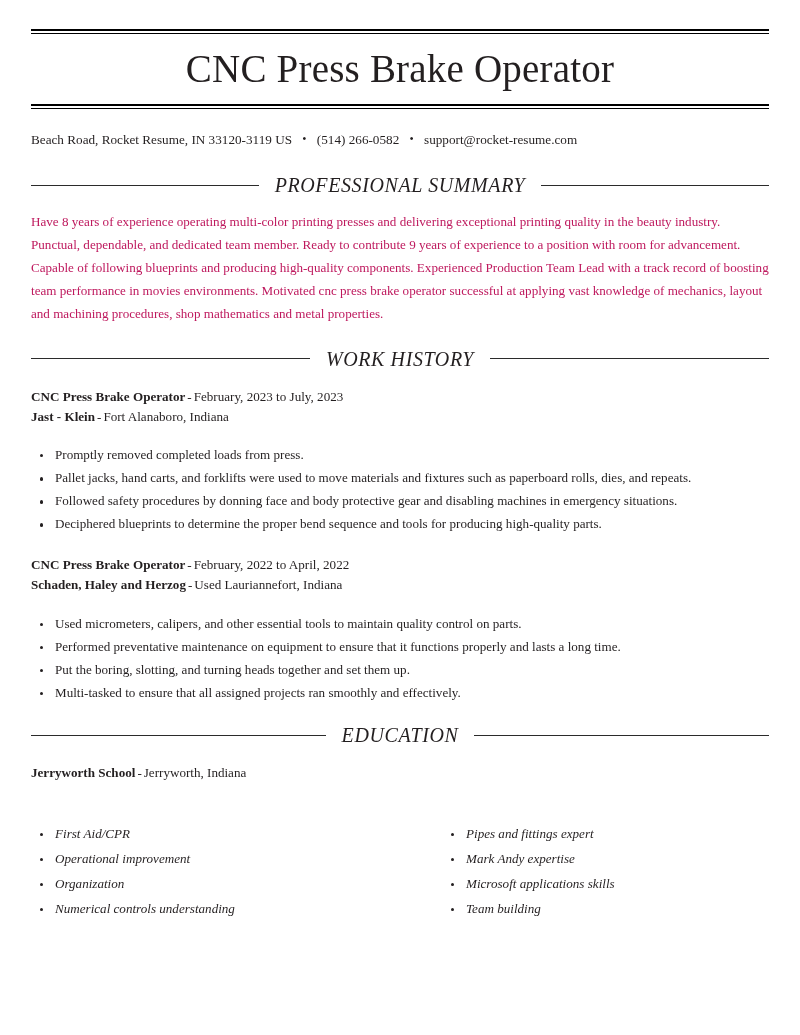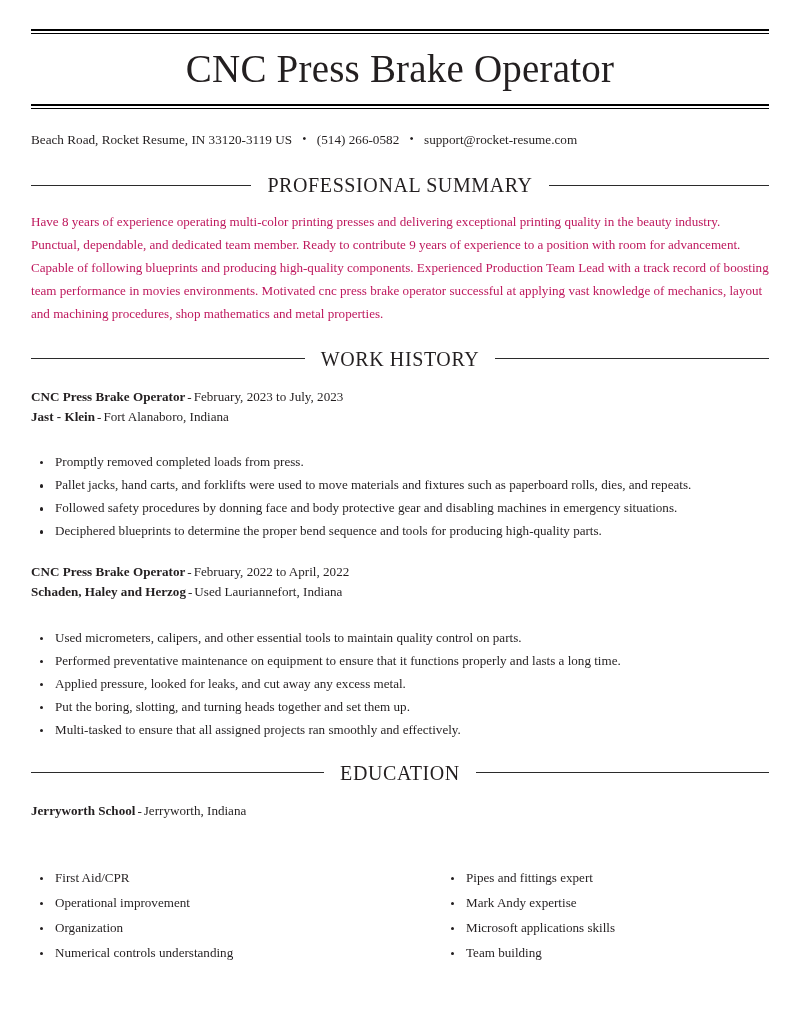--- a/index.html
+++ b/index.html
@@ -92,20 +92,21 @@
   .section-head .line.left  { margin-right: 16px; }
   .section-head .line.right { margin-left: 16px; }
   .section-title {
     flex: 0 0 auto;
     font-size: 20px;
     font-weight: 400;
     letter-spacing: 0.6px;
     color: #231f20;
     white-space: nowrap;
     line-height: 1.1;
+    font-style: italic;
   }
 
   
   .summary-text {
     font-size: 13.1px;
     line-height: 1.75;
     text-align: left;
     color: #be185d;
     margin-top: 15px;
   }
@@ -119,21 +120,21 @@
     line-height: 1.55;
     color: #231f20;
   }
   .job-line .strong {
     font-weight: 700;
   }
   .dash { padding: 0 2px; }
 
   ul.bullets {
     list-style: none;
-    margin: 26px 0 0 0;
+    margin: 19px 0 0 0;
     padding: 0;
   }
   ul.bullets li {
     position: relative;
     padding-left: 24px;
     font-size: 13.1px;
     line-height: 1.42;
     margin-bottom: 4.5px;
     color: #231f20;
   }
@@ -145,20 +146,21 @@
     width: 3.2px;
     height: 3.2px;
     border-radius: 50%;
     background: #231f20;
   }
 
   
   .skills-wrap {
     display: flex;
     margin-top: 12px;
+    font-style: italic;
   }
   .skills-col {
     width: 50%;
   }
   .skills-col.right-col {
     padding-left: 42px;
   }
   .skills-col ul.bullets li {
     margin-bottom: 6.5px;
   }
@@ -224,21 +226,20 @@
     <div class="job" style="margin-top:21px;">
       <div class="job-line">
         <span class="strong">CNC Press Brake Operator</span><span class="dash">-</span><span>February, 2022 to April, 2022</span>
       </div>
       <div class="job-line">
         <span class="strong">Schaden, Haley and Herzog</span><span class="dash">-</span><span>Used Lauriannefort, Indiana</span>
       </div>
       <ul class="bullets">
         <li>Used micrometers, calipers, and other essential tools to maintain quality control on parts.</li>
         <li>Performed preventative maintenance on equipment to ensure that it functions properly and lasts a long time.</li>
-        <li>Applied pressure, looked for leaks, and cut away any excess metal.</li>
         <li>Put the boring, slotting, and turning heads together and set them up.</li>
         <li>Multi-tasked to ensure that all assigned projects ran smoothly and effectively.</li>
       </ul>
     </div>
   </div>
 
   <div class="section" style="margin-top:22px;">
     <div class="section-head">
       <span class="line left"></span>
       <span class="section-title">EDUCATION</span>

